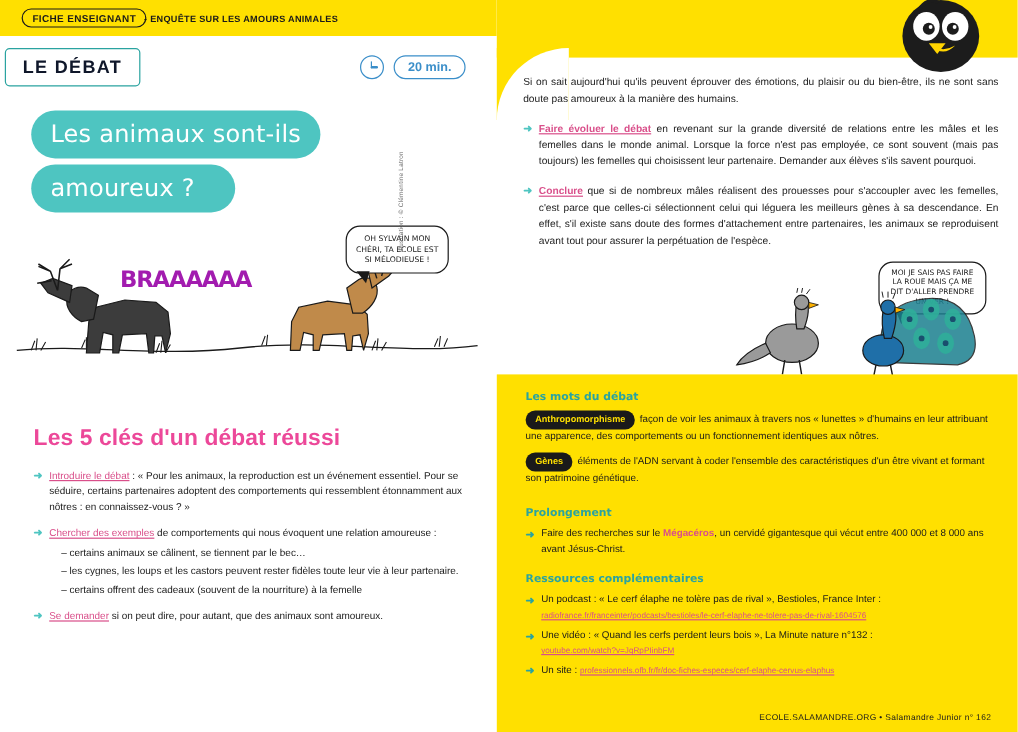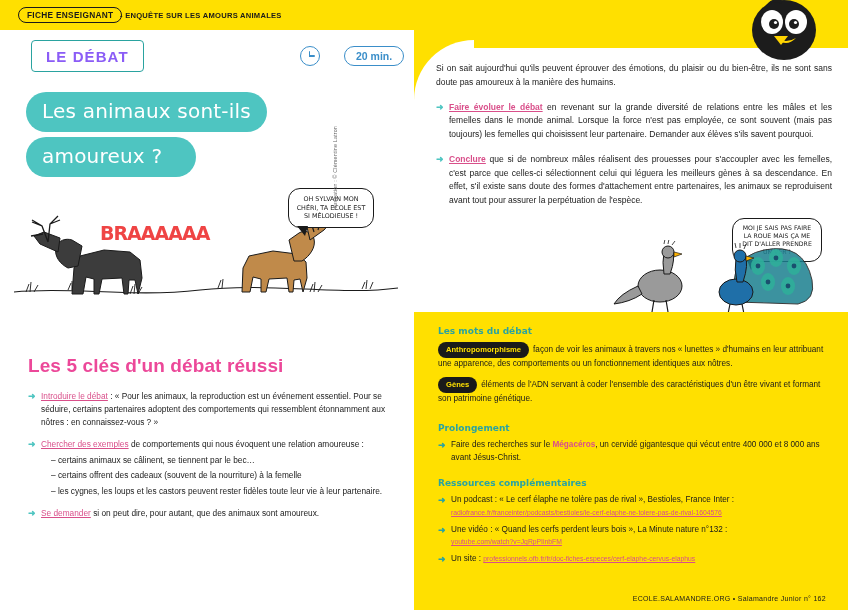--- a/index.html
+++ b/index.html
@@ -52,34 +52,34 @@
     position: absolute;
     left: 120px; top: 11px;
     font-size: 7.6px;
     letter-spacing: .25px;
     color: #1a1a1a;
     font-weight: bold;
   }
 
   .debat-box {
     position: absolute;
-    left: 31px; top: 40px;
+    left: 4px; top: 40px;
     border: 1.6px solid #2aa3a0;
     border-radius: 4px;
     padding: 7px 14px 6px 14px;
-    color: #8b5cf6;
+    color: #0f172a;
     font-size: 15px;
     font-weight: bold;
     letter-spacing: 1.1px;
   }
 
   .clock-wrap {
     position: absolute;
     left: 300px; top: 46px;
-    display: flex; gap: 24px;
+    display: flex; gap: 8px;
   }
   .clock-ico {
     width: 20px; height: 20px;
     border-radius: 50%;
     border: 1.6px solid #3a8ec9;
     position: relative;
   }
   .clock-ico::before, .clock-ico::after {
     content: ""; position: absolute;
     background: #3a8ec9;
@@ -153,21 +153,21 @@
     border-right: 3px solid transparent;
     border-top: 10px solid #1a1a1a;
   }
   .braa {
     position: absolute;
     left: 100px; top: 222px;
     font-family: "DejaVu Sans", sans-serif;
     font-weight: bold;
     font-size: 19px;
     letter-spacing: -1px;
-    color: #ef4444;
+    color: #a21caf;
   }
 
   
   .h-cles {
     position: absolute;
     left: 28px; top: 355px;
     font-size: 19px;
     font-weight: bold;
     color: #ec4899;
     font-family: Liberation Sans, sans-serif;
@@ -390,22 +390,22 @@
     <div class="bullets">
       <div class="b-item">
         <span class="b-arrow">➜</span>
         <span class="b-lead u">Introduire le débat</span><span> : « Pour les animaux, la reproduction est un événement essentiel. Pour se séduire, certains partenaires adoptent des comportements qui ressemblent étonnamment aux nôtres : en connaissez-vous ? »</span>
       </div>
       <div class="b-item">
         <span class="b-arrow">➜</span>
         <span class="b-lead u">Chercher des exemples</span><span> de comportements qui nous évoquent une relation amoureuse :</span>
         <div class="sub-list">
           <div>– certains animaux se câlinent, se tiennent par le bec…</div>
+          <div>– les cygnes, les loups et les castors peuvent rester fidèles toute leur vie à leur partenaire.</div>
           <div>– certains offrent des cadeaux (souvent de la nourriture) à la femelle</div>
-          <div>– les cygnes, les loups et les castors peuvent rester fidèles toute leur vie à leur partenaire.</div>
         </div>
       </div>
       <div class="b-item">
         <span class="b-arrow">➜</span>
         <span class="b-lead u">Se demander</span><span> si on peut dire, pour autant, que des animaux sont amoureux.</span>
       </div>
     </div>
   </div>
 
   <div class="right-col">

